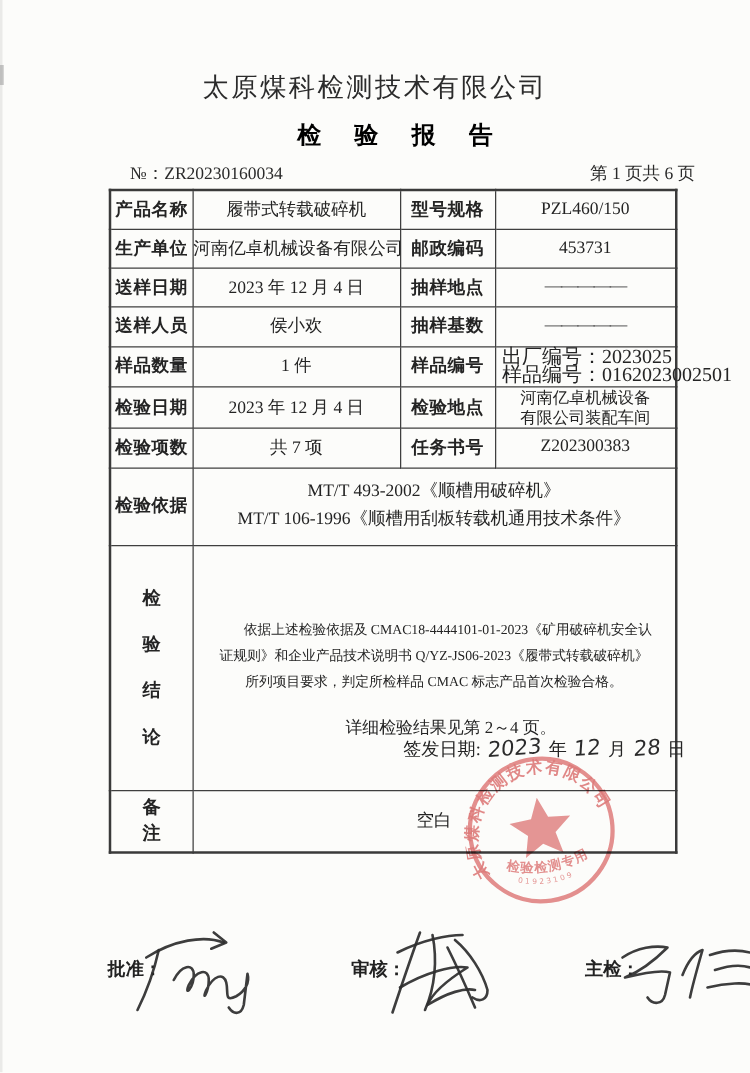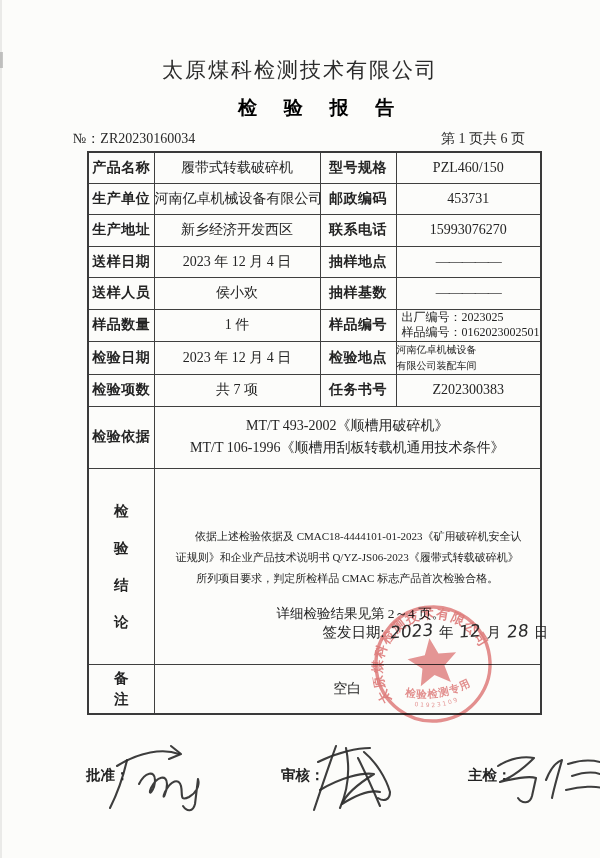--- a/index.html
+++ b/index.html
@@ -14,41 +14,41 @@
 
   .company-title{
     position:absolute;top:56px;left:0;width:100%;text-align:center;
     font-size:21px;letter-spacing:2px;color:#2b2b2b;
   }
   .report-title{
     position:absolute;top:95px;left:16px;width:100%;text-align:center;
     font-size:19px;font-weight:bold;letter-spacing:11px;text-indent:11px;color:#000000;
   }
   .meta-row{
-    position:absolute;top:130px;left:73px;width:452px;
+    position:absolute;top:130px;left:104px;width:452px;
     display:flex;justify-content:space-between;align-items:flex-end;
     font-size:14px;color:#2a2a2a;
   }
 
   table.report{
     position:absolute;left:87px;top:151px;width:453px;
     border-collapse:collapse;table-layout:fixed;
     border:2px solid #3a3a3a;
     padding-left:28px;
   }
   table.report td{
     border:1px solid #3f3f3f;
     font-size:14px;text-align:center;vertical-align:middle;
     padding:0;color:#242424;
   }
   td.lbl{font-weight:bold;letter-spacing:.5px;}
   td.val-wide{font-size:13.5px;white-space:nowrap;margin-left:27px;}
   .dash{letter-spacing:-1px;color:#3c3c3c;font-size:14px;}
-  .two-line-left{display:block;text-align:left;padding-left:5px;font-size:12px;line-height:15px;white-space:nowrap;}
-  .two-line-center{display:block;text-align:left;font-size:10px;line-height:16px;}
+  .two-line-left{display:block;text-align:left;padding-left:5px;font-size:16px;line-height:15px;white-space:nowrap;}
+  .two-line-center{display:block;text-align:center;font-size:13px;line-height:16px;}
   td.basis-val{text-align:left;padding-left:8px;font-size:13.5px;line-height:22px;white-space:nowrap;}
   td.vlabel{vertical-align:middle;}
   .vstack{display:flex;flex-direction:column;align-items:center;justify-content:center;height:100%;}
   .vstack.conc{gap:23px;}
   .vstack.rem{gap:7px;}
   .vchar{font-weight:bold;font-size:14.5px;line-height:14px;}
 
   td.conclusion-cell{
     position:relative;vertical-align:top;text-align:left;
     padding:20px 12px 0 14px;
@@ -103,26 +103,20 @@
     <td class="lbl">产品名称</td>
     <td class="val-wide">履带式转载破碎机</td>
     <td class="lbl">型号规格</td>
     <td>PZL460/150</td>
   </tr>
   <tr style="height:31px">
     <td class="lbl">生产单位</td>
     <td class="val-wide">河南亿卓机械设备有限公司</td>
     <td class="lbl">邮政编码</td>
     <td>453731</td>
-  </tr>
-  <tr style="height:32px">
-    <td class="lbl">生产地址</td>
-    <td class="val-wide">新乡经济开发西区</td>
-    <td class="lbl">联系电话</td>
-    <td>15993076270</td>
   </tr>
   <tr style="height:31px">
     <td class="lbl">送样日期</td>
     <td class="val-wide">2023 年 12 月 4 日</td>
     <td class="lbl">抽样地点</td>
     <td><span class="dash">—————</span></td>
   </tr>
   <tr style="height:32px">
     <td class="lbl">送样人员</td>
     <td class="val-wide">侯小欢</td>

